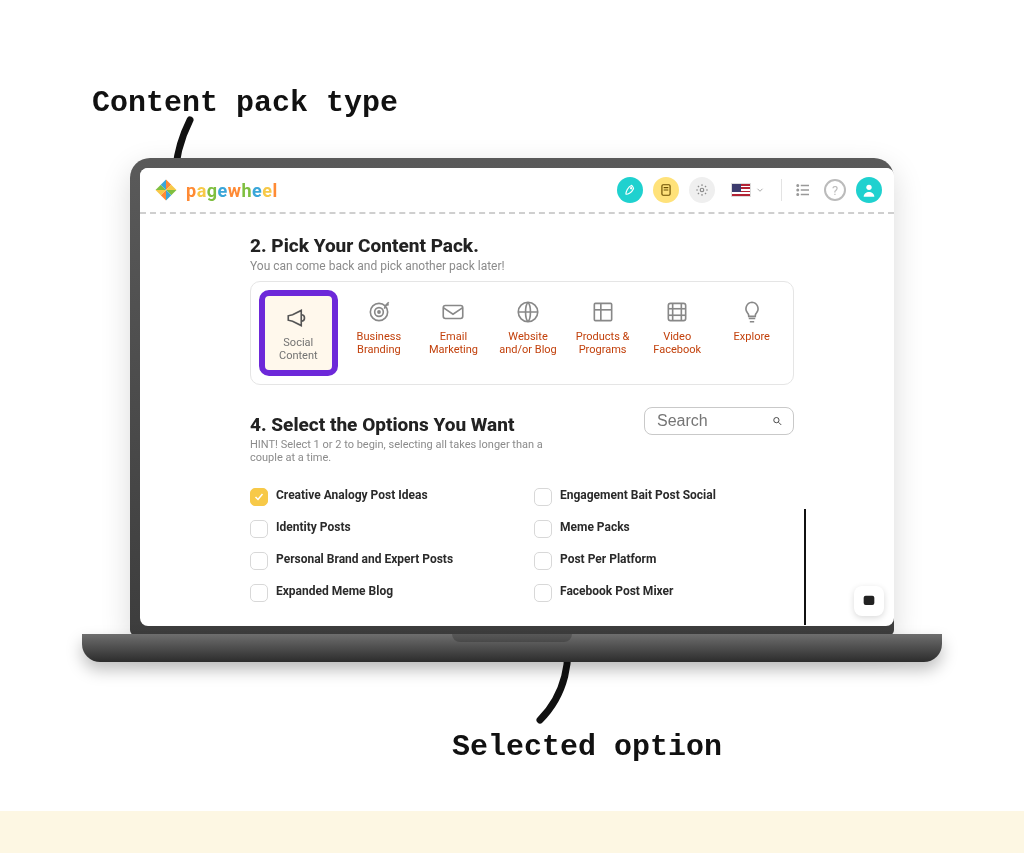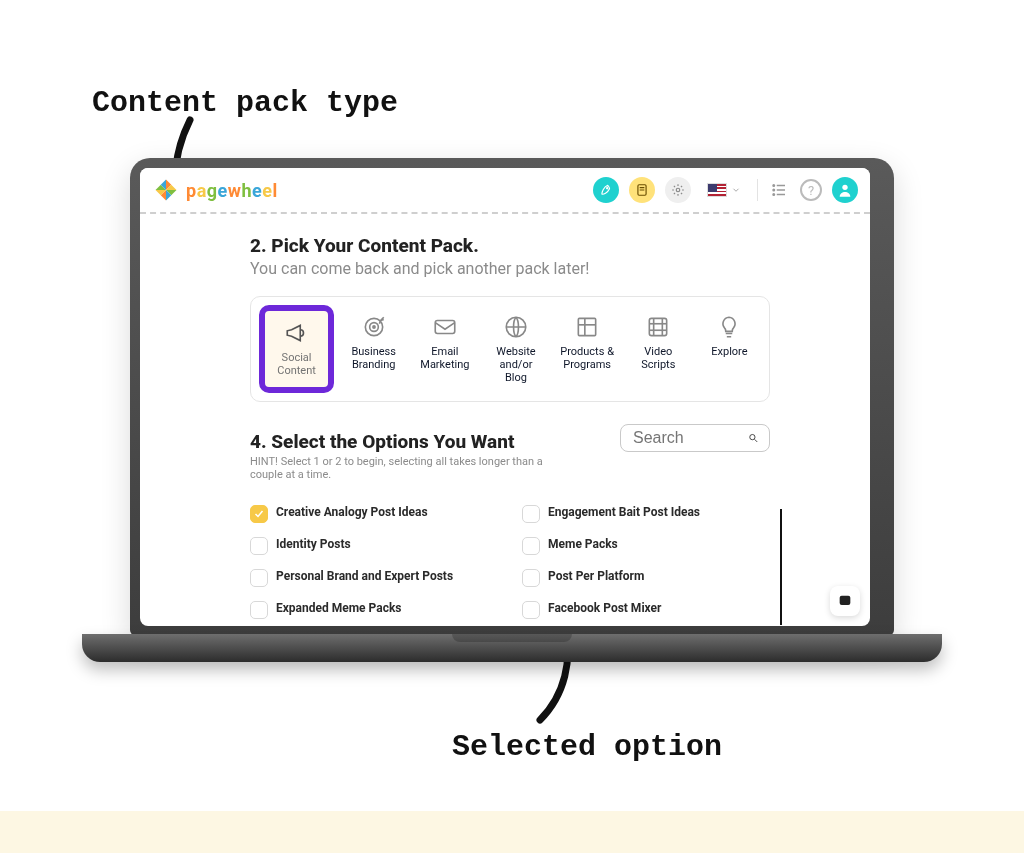--- a/index.html
+++ b/index.html
@@ -48,21 +48,21 @@
     left: 130px;
     top: 158px;
     width: 764px;
     height: 516px;
   }
   .laptop-body {
     width: 100%;
     height: 478px;
     border-radius: 20px 20px 6px 6px;
     background: linear-gradient(#5a5a5a, #3d3d3d);
-    padding: 10px 24px 10px 10px;
+    padding: 10px 0 10px 10px;
     box-shadow: 0 10px 30px rgba(0,0,0,.15);
   }
   .laptop-screen {
     width: 100%;
     height: 100%;
     background: #fff;
     border-radius: 8px;
     overflow: hidden;
     position: relative;
   }
@@ -156,39 +156,39 @@
     padding: 14px 100px 0 110px;
     height: calc(100% - 46px);
     overflow: hidden;
     position: relative;
   }
 
   h2.section-title {
     font-size: 19px; font-weight: 800; margin: 6px 0 2px 0;
   }
   .section-sub {
-    font-size: 16px; color: var(--muted); margin-bottom: 18px;
+    font-size: 12px; color: var(--muted); margin-bottom: 8px;
   }
 
   .pack-row {
     display: flex; gap: 8px;
     border: 1px solid var(--chip-border);
     border-radius: 10px;
     padding: 8px;
     background: #fff;
   }
   .pack {
     flex: 1 1 0;
     display: flex; flex-direction: column; align-items: center; justify-content: flex-start;
     gap: 4px;
     padding: 8px 4px;
     border-radius: 10px;
     text-align: center;
     cursor: pointer;
-    color: #0f172a;
+    color: #c2410c;
   }
   .pack.selected {
     background: var(--pale-yellow);
     border: 6px solid #6d28d9;
     color: #737373;
   }
   .pack .pack-icon {
     width: 28px; height: 28px; color: #6b6b6b;
     display:flex;align-items:center;justify-content:center;
   }
@@ -399,21 +399,21 @@
             <div class="pack">
               <span class="pack-icon">
                 <svg width="26" height="26" viewBox="0 0 24 24" fill="none" stroke="#888" stroke-width="1.5">
                   <rect x="4" y="4" width="16" height="16" rx="2"></rect>
                   <line x1="8" y1="4" x2="8" y2="20"></line>
                   <line x1="16" y1="4" x2="16" y2="20"></line>
                   <line x1="4" y1="9" x2="20" y2="9"></line>
                   <line x1="4" y1="15" x2="20" y2="15"></line>
                 </svg>
               </span>
-              <span class="pack-label">Video Scripts</span>
+              <span class="pack-label">Video Facebook</span>
             </div>
             <div class="pack">
               <span class="pack-icon">
                 <svg width="26" height="26" viewBox="0 0 24 24" fill="none" stroke="#888" stroke-width="1.5">
                   <path d="M9 18h6M10 21h4M12 3a6 6 0 00-4 10c1 1 1 2 1 3h6c0-1 0-2 1-3a6 6 0 00-4-10z"></path>
                 </svg>
               </span>
               <span class="pack-label">Explore</span>
             </div>
           </div>
@@ -436,41 +436,41 @@
             <div class="opt">
               <span class="checkbox checked">
                 <svg width="12" height="12" viewBox="0 0 24 24" stroke="#fff" stroke-width="3" fill="none">
                   <path d="M5 12l5 5 9-11"></path>
                 </svg>
               </span>
               <span>Creative Analogy Post Ideas</span>
             </div>
             <div class="opt">
               <span class="checkbox"></span>
-              <span>Engagement Bait Post Ideas</span>
+              <span>Engagement Bait Post Social</span>
             </div>
             <div class="opt">
               <span class="checkbox"></span>
               <span>Identity Posts</span>
             </div>
             <div class="opt">
               <span class="checkbox"></span>
               <span>Meme Packs</span>
             </div>
             <div class="opt">
               <span class="checkbox"></span>
               <span>Personal Brand and Expert Posts</span>
             </div>
             <div class="opt">
               <span class="checkbox"></span>
               <span>Post Per Platform</span>
             </div>
             <div class="opt">
               <span class="checkbox"></span>
-              <span>Expanded Meme Packs</span>
+              <span>Expanded Meme Blog</span>
             </div>
             <div class="opt">
               <span class="checkbox"></span>
               <span>Facebook Post Mixer</span>
             </div>
           </div>
 
         <div class="vline"></div>
 
         <div class="intercom">

